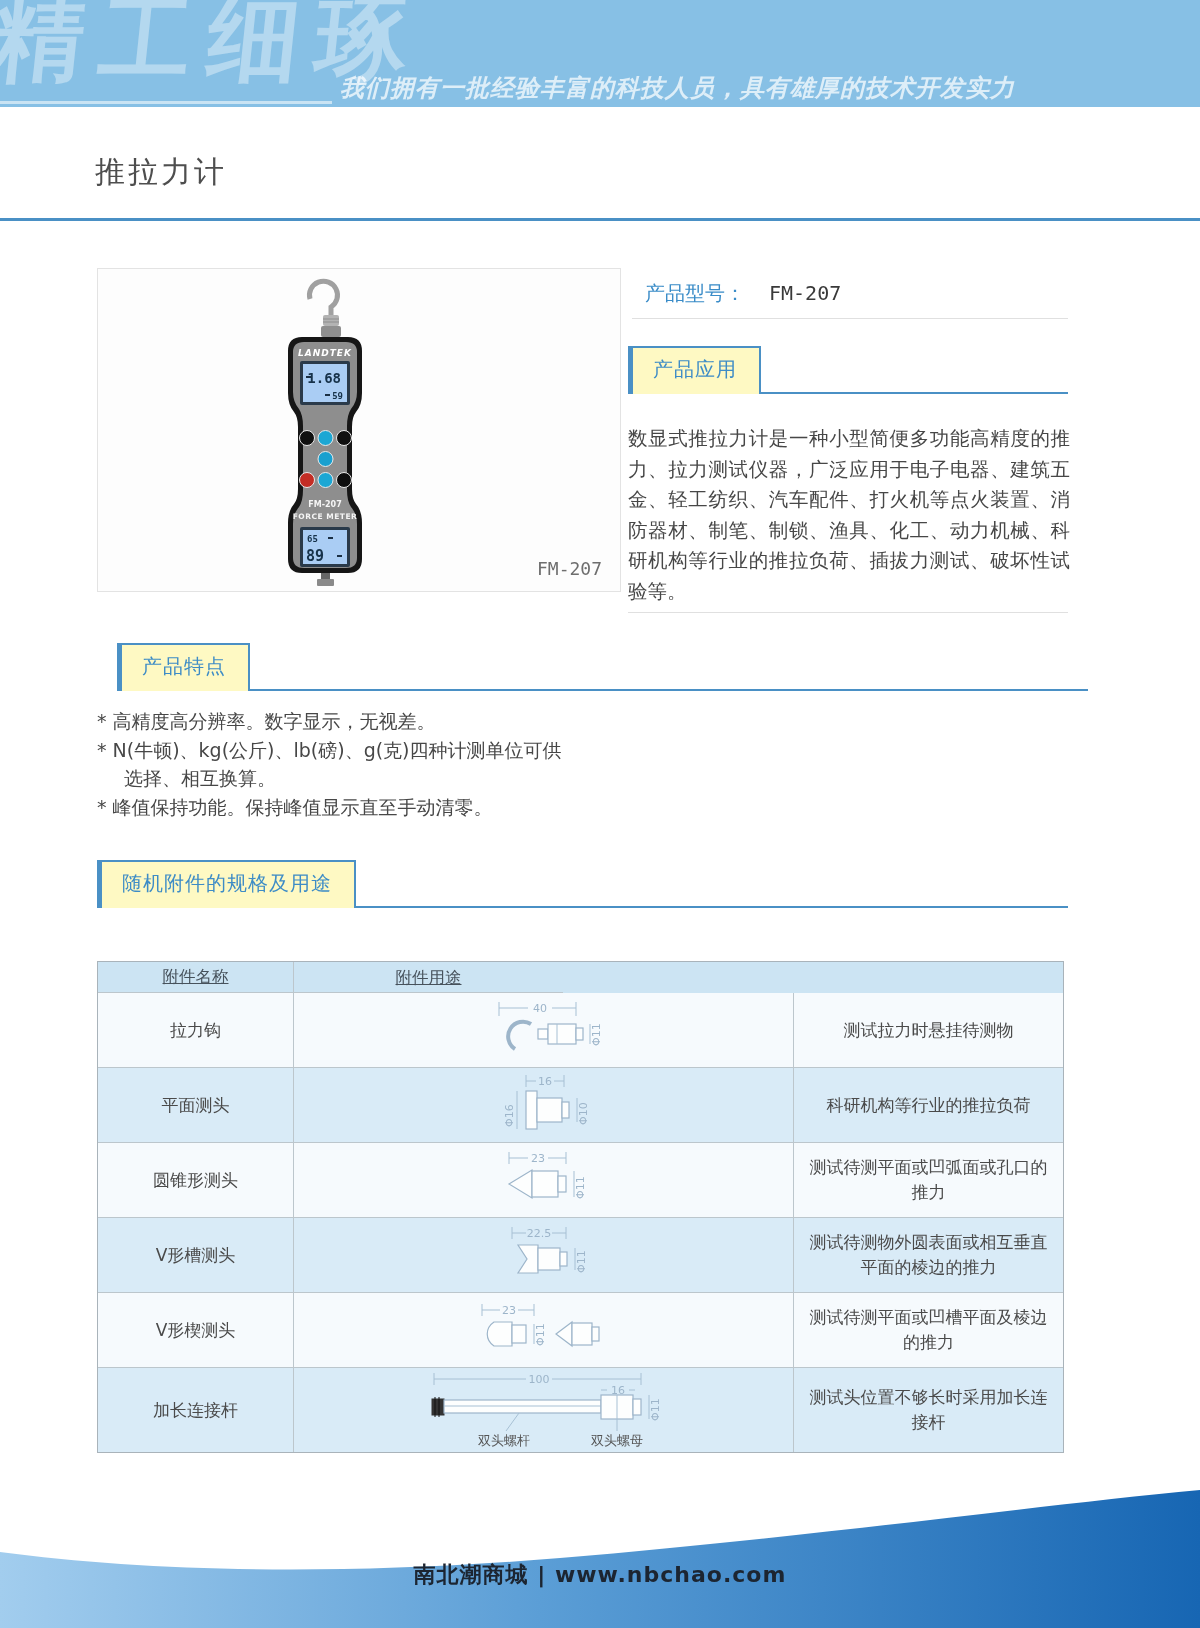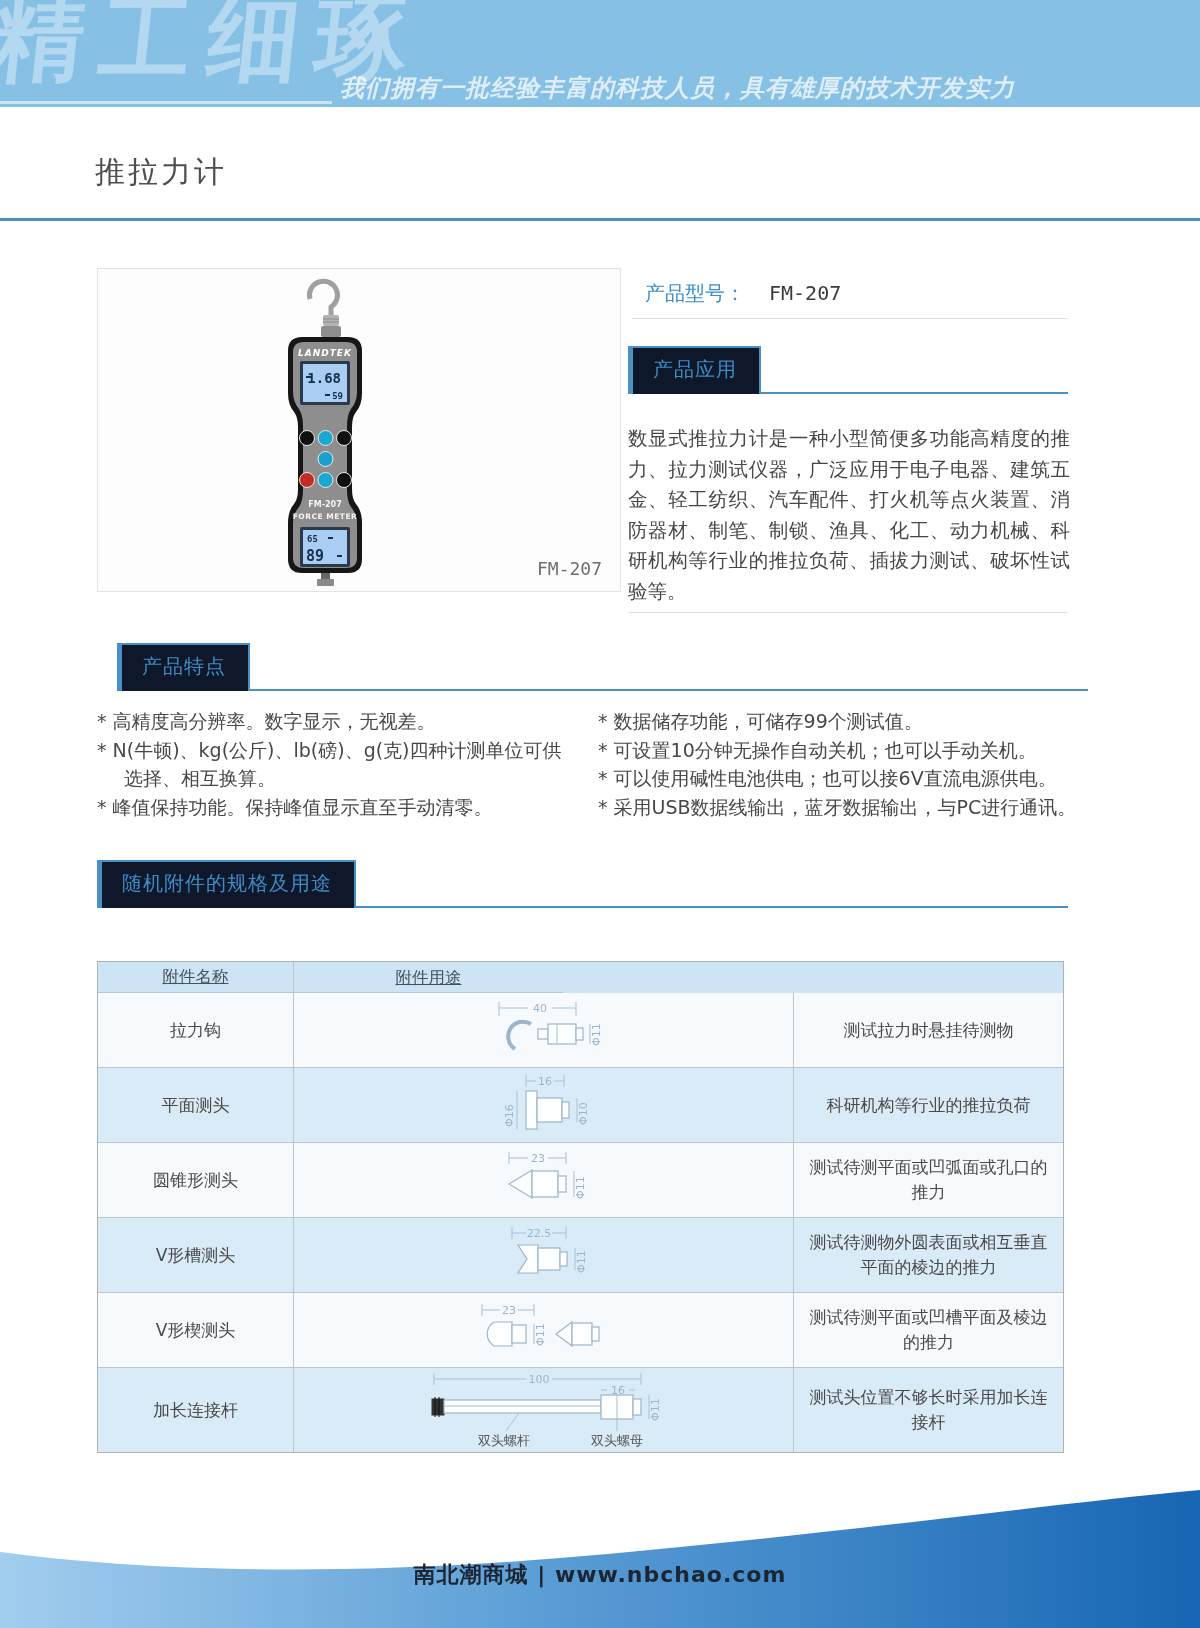--- a/index.html
+++ b/index.html
@@ -30,21 +30,21 @@
   .model-row{position:absolute;left:645px;top:280px;font-size:20px;}
   .model-label{color:#3a8cc8;}
   .model-value{color:#3a3a3a;margin-left:24px;font-family:"DejaVu Sans Mono","Liberation Mono",monospace;}
   .sep{position:absolute;height:1px;background:#e0e0e0;}
   .sep1{left:632px;top:318px;width:436px;}
   .sep2{left:628px;top:612px;width:440px;}
 
   
   .sec{position:absolute;display:flex;align-items:flex-end;}
   .tabbox{border:2px solid #4a90c5;border-left-width:5px;border-bottom:0;
-          padding:8px 22px 11px 20px;font-size:20px;color:#3e8cc6;white-space:nowrap;letter-spacing:1px;background:#0f172a;}
+          padding:8px 22px 11px 20px;font-size:20px;color:#3e8cc6;white-space:nowrap;letter-spacing:1px;background:#fef9c3;}
   .tabline{flex:1;height:2px;background:#4a90c5;}
 
   .app-body{position:absolute;left:628px;top:424px;width:442px;font-size:19.5px;line-height:30.5px;
             color:#474747;text-align:justify;}
 
   
   .feat-col{position:absolute;top:707px;}
   .feat-left{left:97px;width:480px;}
   .feat-right{left:598px;width:486px;}
   .feat{font-size:19px;line-height:28.5px;color:#474747;padding-left:27px;text-indent:-27px;}
@@ -154,26 +154,20 @@
 
   <div class="sec" style="left:97px;top:643px;width:971px;padding-left:20px;">
     <div class="tabbox">产品特点</div>
     <div class="tabline"></div>
   </div>
   <div class="feat-col feat-left">
     <div class="feat">* 高精度高分辨率。数字显示，无视差。</div>
     <div class="feat">* N(牛顿)、kg(公斤)、lb(磅)、g(克)四种计测单位可供选择、相互换算。</div>
     <div class="feat">* 峰值保持功能。保持峰值显示直至手动清零。</div>
   </div>
-  <div class="feat-col feat-right">
-    <div class="feat">* 数据储存功能，可储存99个测试值。</div>
-    <div class="feat">* 可设置10分钟无操作自动关机；也可以手动关机。</div>
-    <div class="feat">* 可以使用碱性电池供电；也可以接6V直流电源供电。</div>
-    <div class="feat">* 采用USB数据线输出，蓝牙数据输出，与PC进行通讯。</div>
-  </div>
 
   <div class="sec" style="left:97px;top:860px;width:971px;">
     <div class="tabbox">随机附件的规格及用途</div>
     <div class="tabline"></div>
   </div>
 
   <div class="acc-table">
     <div class="trow thead">
       <div class="c1">附件名称</div>
       <div class="c3">附件用途</div>

